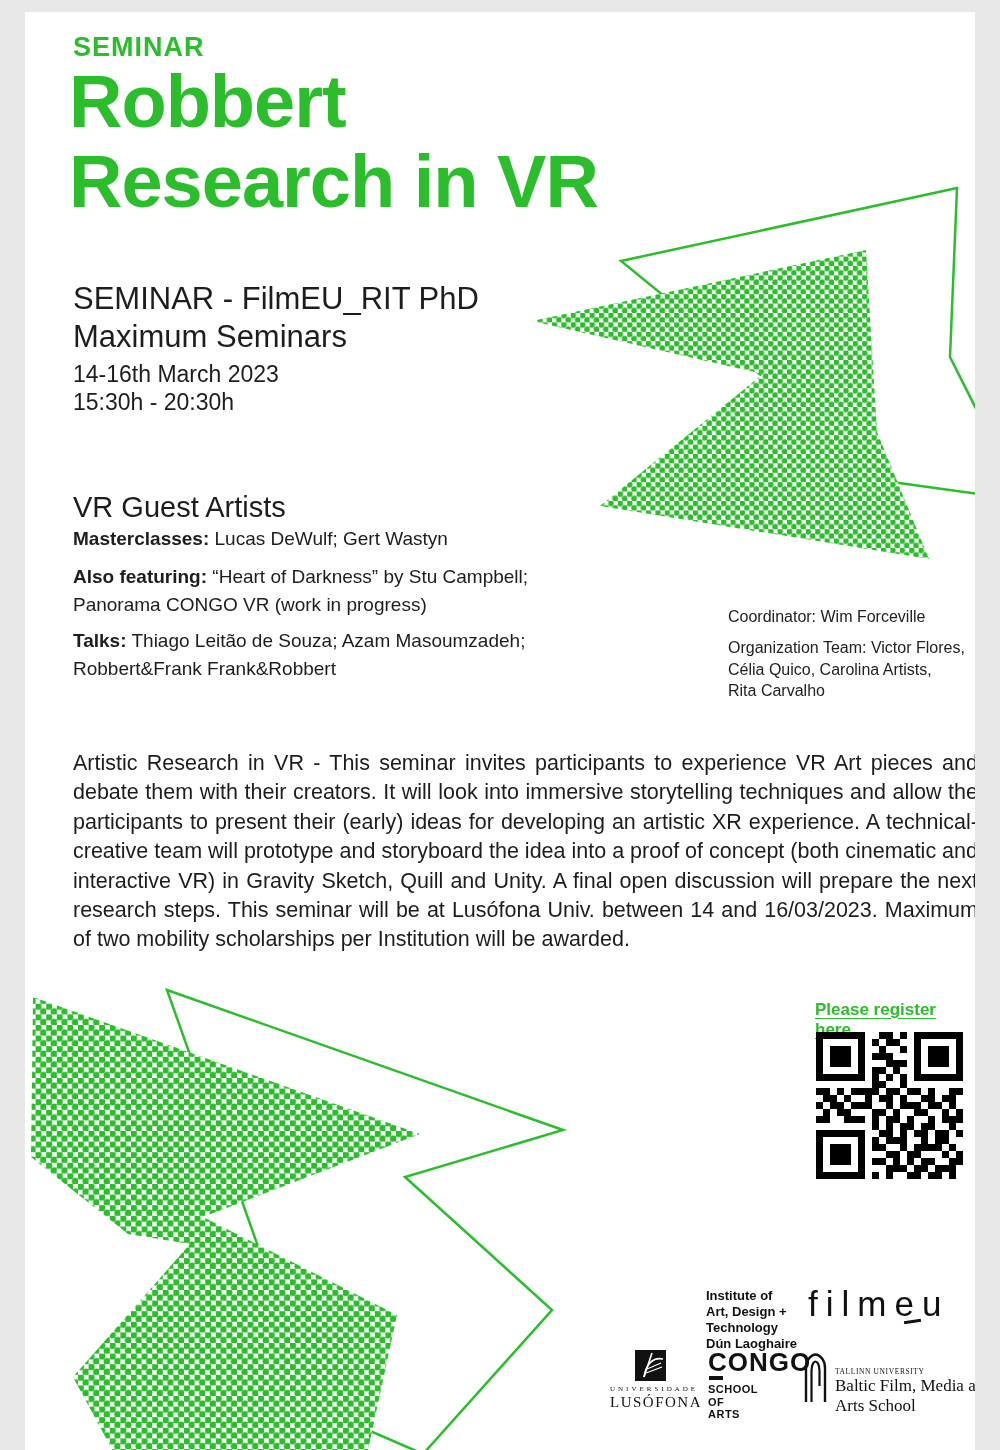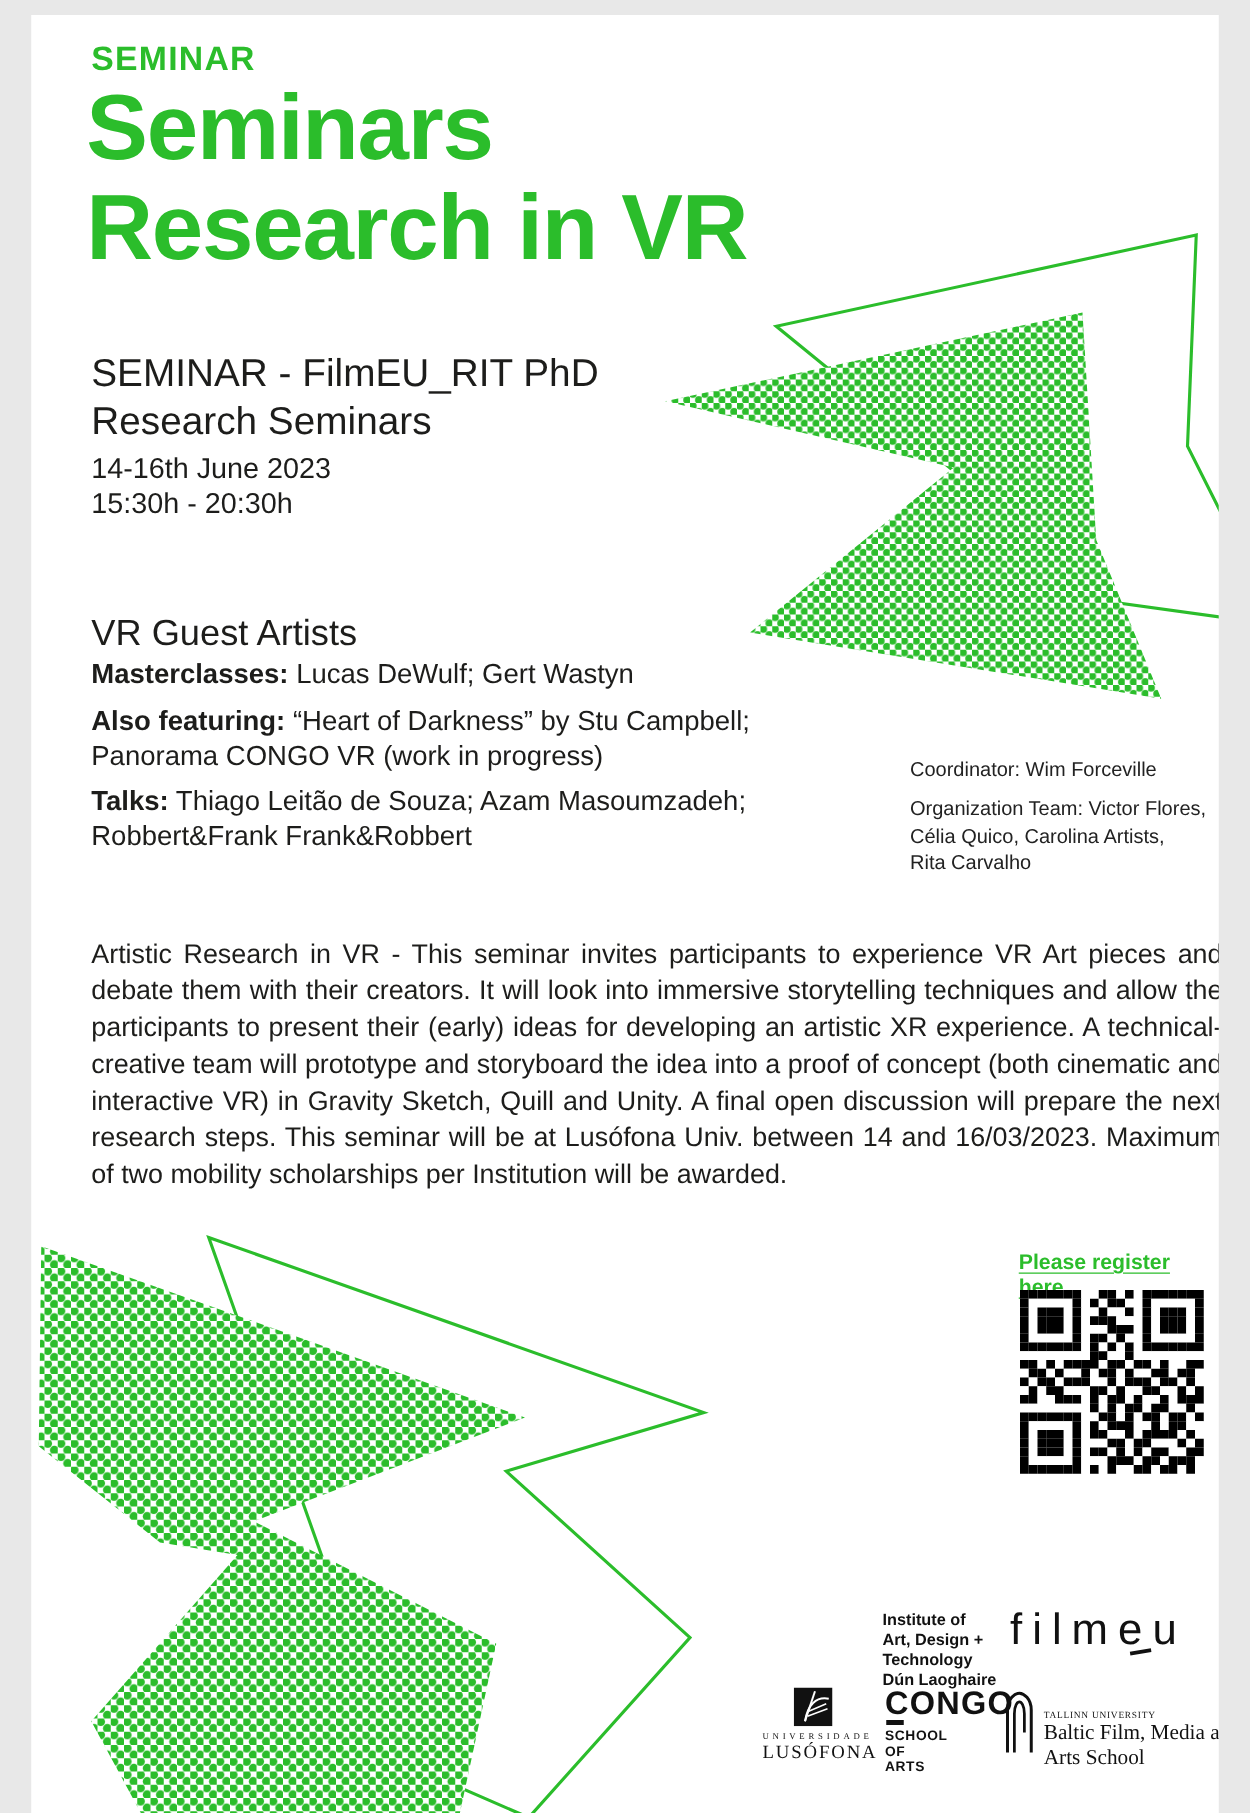--- a/index.html
+++ b/index.html
@@ -18,21 +18,21 @@
     margin:12px auto;
   }
   .abs{position:absolute;}
 
   .kicker{left:48px;top:20px;font-size:27px;font-weight:700;letter-spacing:1px;color:var(--green);}
   .main-title{left:44px;top:50px;font-size:74px;line-height:80px;font-weight:700;letter-spacing:-1px;color:var(--green);}
   .series{left:48px;top:268px;font-size:31px;line-height:38px;font-weight:400;color:var(--ink);}
   .meta{left:48px;top:349px;font-size:23px;line-height:27.5px;color:var(--ink);}
 
   .guests-heading{left:48px;top:479px;font-size:29px;font-weight:400;}
-  .guest-line{left:48px;font-size:22px;line-height:27.5px;}
+  .guest-line{left:48px;font-size:19px;line-height:27.5px;}
   .guest-line b{font-weight:700;}
 
   .team{left:703px;font-size:16px;line-height:21.5px;color:#222;}
 
   .description{
     left:48px;top:737px;width:905px;
     font-size:21.5px;line-height:29.4px;
     text-align:justify;color:var(--ink);
   }
 
@@ -96,30 +96,30 @@
         <circle cx="2.6" cy="2.6" r="3.5" fill="#2bbd2b"></circle>
         <circle cx="7.9" cy="7.9" r="3.5" fill="#2bbd2b"></circle>
       </pattern>
     </defs>
     <polygon points="142,18 538,158 380,205 527,338 398,482 290,435" fill="none" stroke="#2bbd2b" stroke-width="2.5"></polygon>
     <polygon points="8,25 395,162 178,245 372,343 340,492 95,492 48,405 165,272 103,262 6,185" fill="url(#ht2)"></polygon>
   </svg>
 
   <div class="abs kicker">SEMINAR</div>
   <div class="abs main-title">
-    <div>Seminars</div>
+    <div>Robbert</div>
     <div>Research in VR</div>
   </div>
 
   <div class="abs series">
     <div>SEMINAR - FilmEU_RIT PhD</div>
-    <div>Research Seminars</div>
+    <div>Maximum Seminars</div>
   </div>
   <div class="abs meta">
-    <div>14-16th June 2023</div>
+    <div>14-16th March 2023</div>
     <div>15:30h - 20:30h</div>
   </div>
 
   <div class="abs guests-heading">VR Guest Artists</div>
   <p class="abs guest-line" style="top:513px;margin:0;">
     <b>Masterclasses:</b>
     <span>Lucas DeWulf; Gert Wastyn</span>
   </p>
   <p class="abs guest-line" style="top:551px;margin:0;">
     <b>Also featuring:</b>

